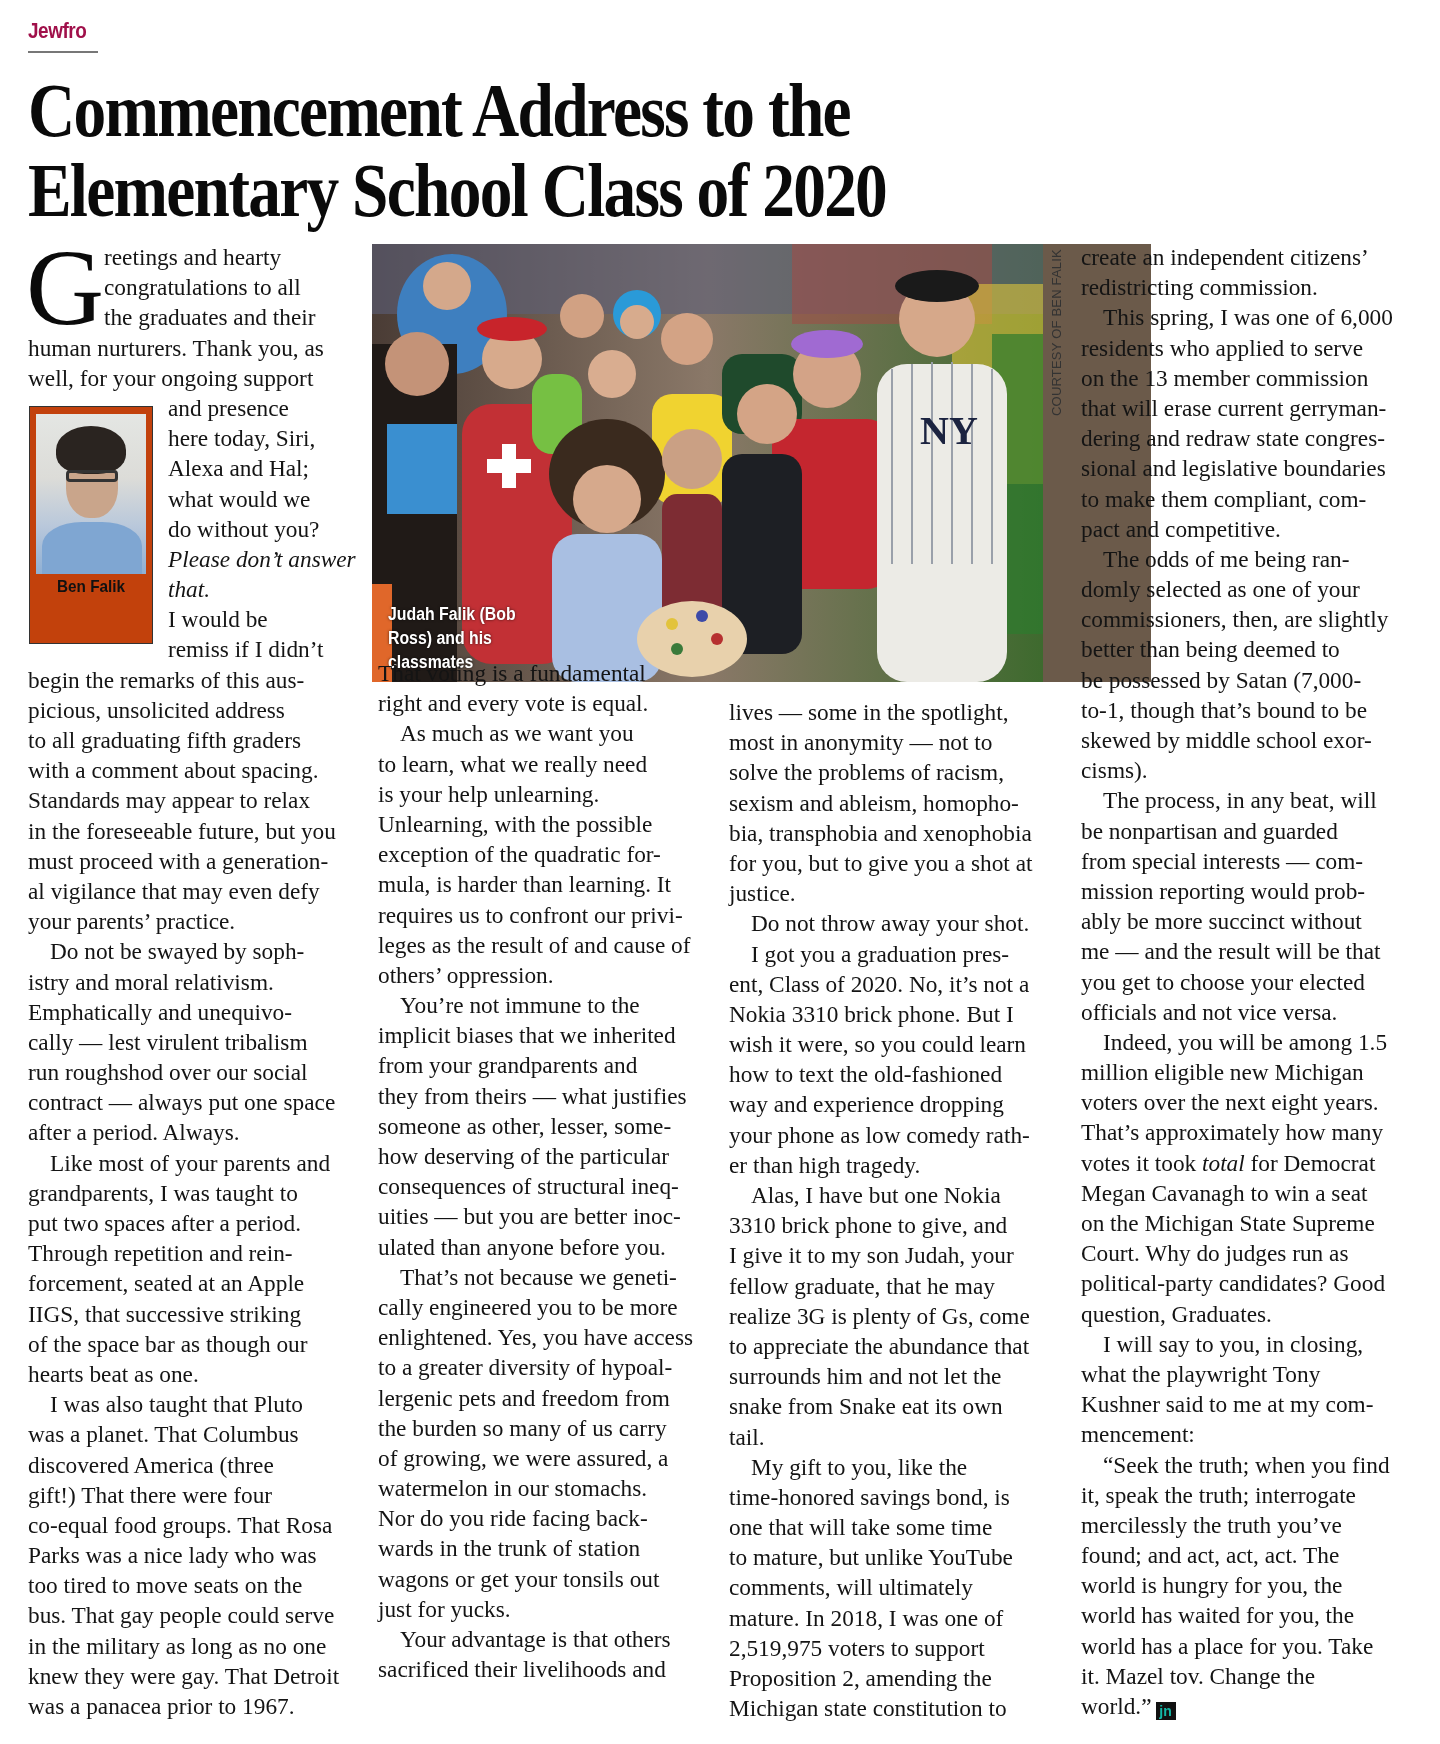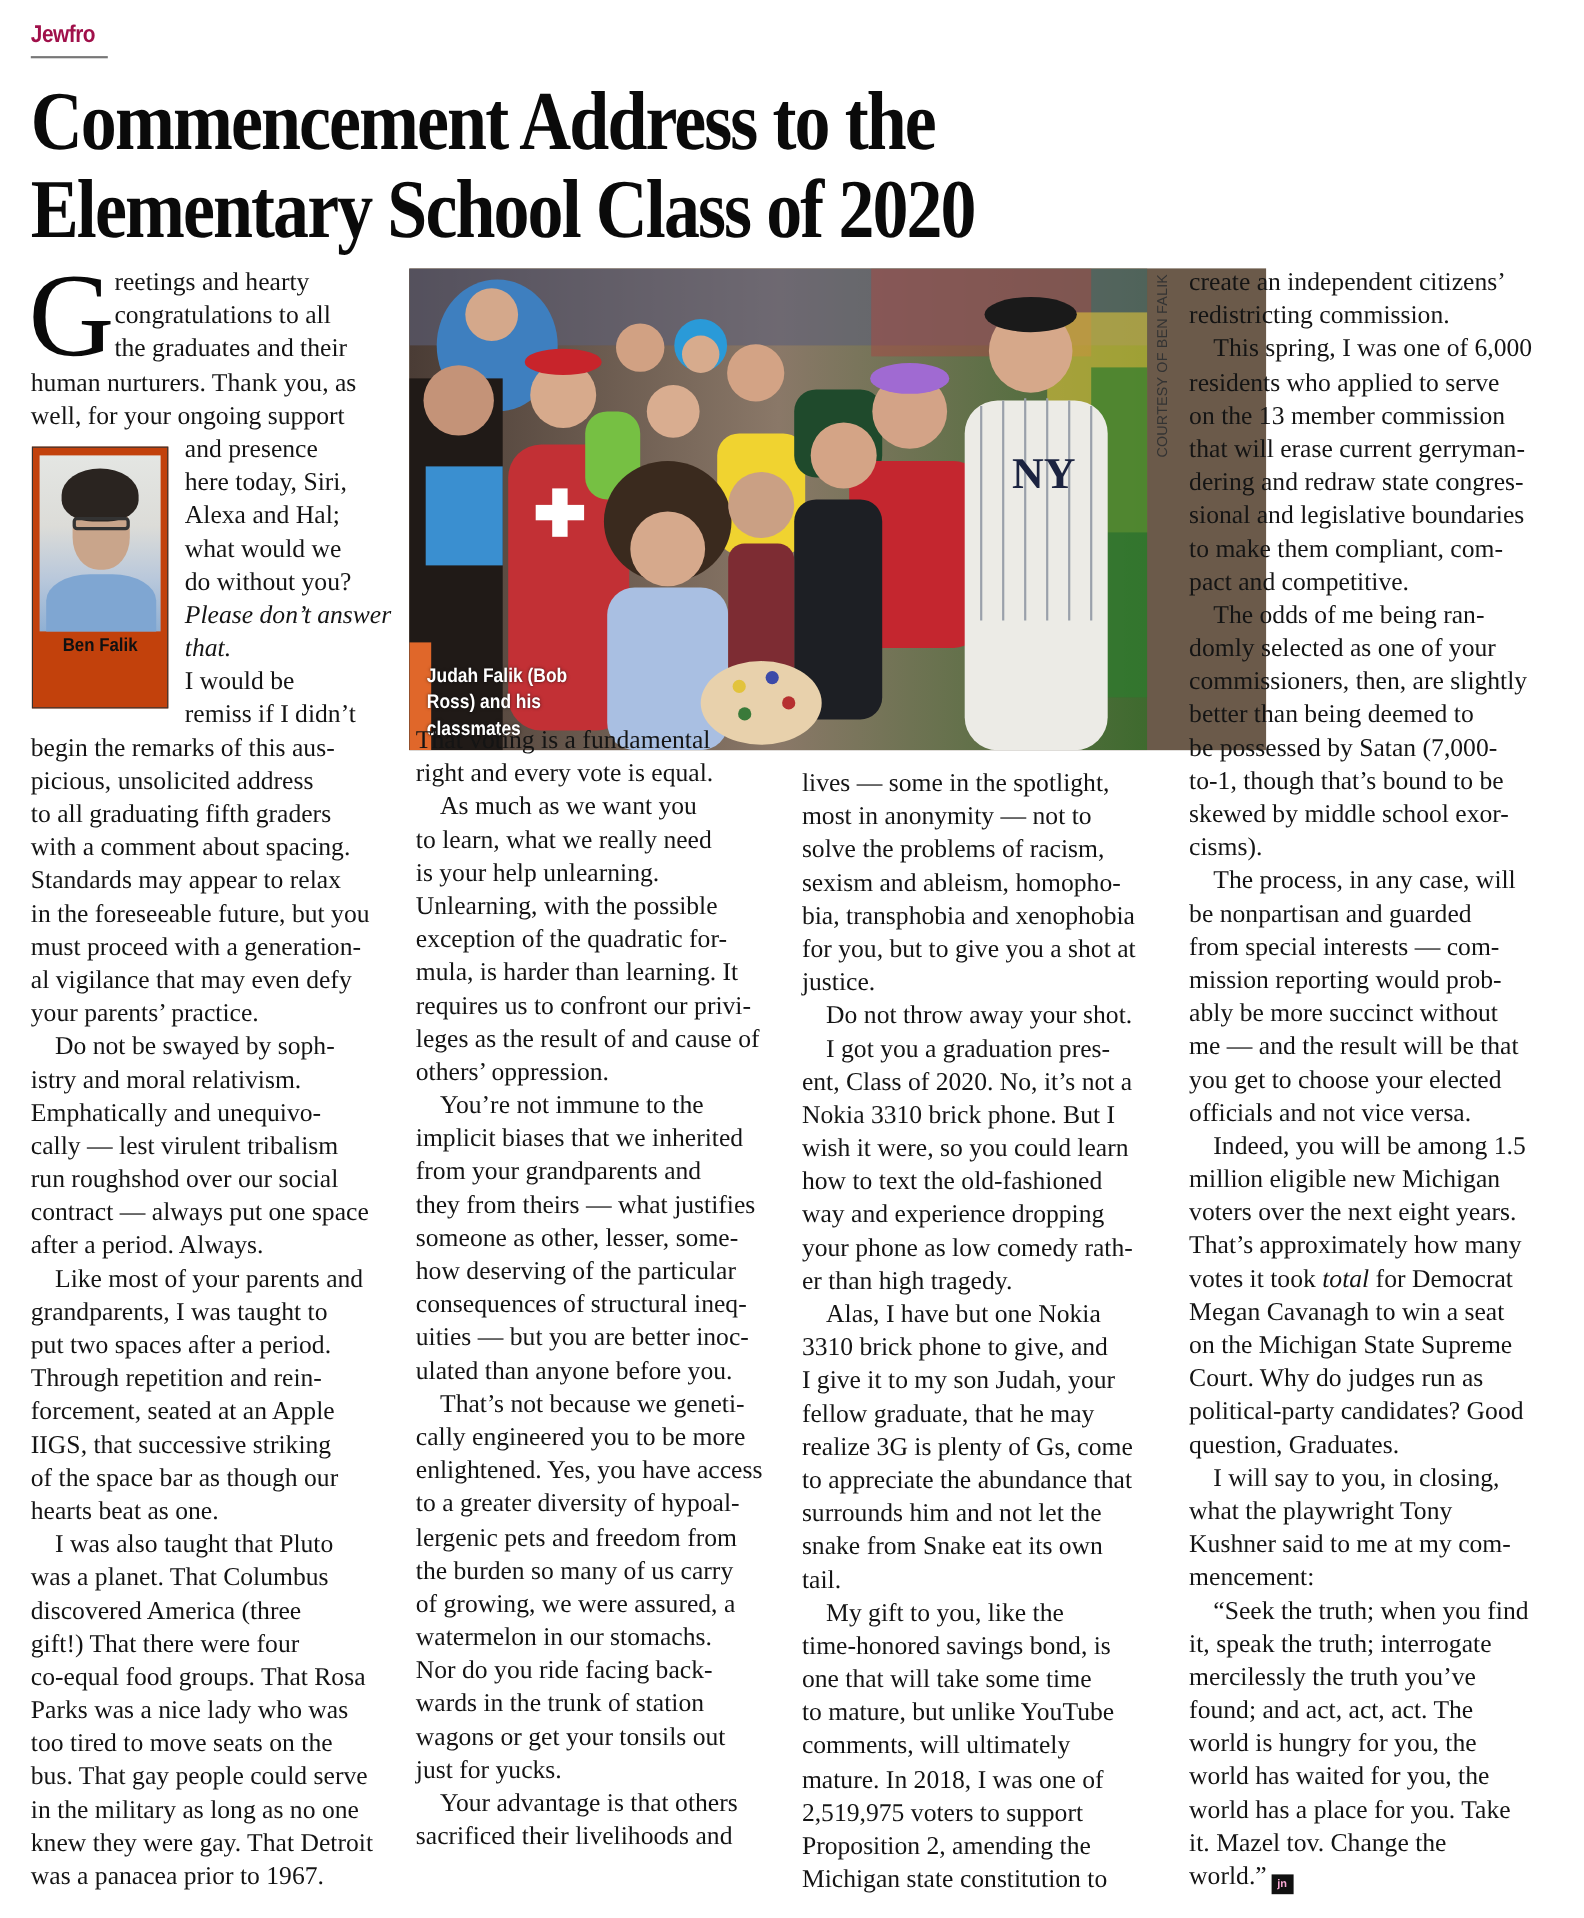--- a/index.html
+++ b/index.html
@@ -21,21 +21,21 @@
   .mug-photo { position: absolute; left: 6px; top: 7px; width: 110px; height: 160px; background: linear-gradient(180deg, #e4e6e3 0%, #dcdcd8 40%, #b9c8db 70%, #8fb0d4 100%); overflow: hidden; }
   .mug-hair { position: absolute; left: 20px; top: 12px; width: 70px; height: 48px; border-radius: 50% 50% 40% 40%; background: #2a2420; }
   .mug-face { position: absolute; left: 30px; top: 38px; width: 52px; height: 66px; border-radius: 45%; background: #c9a58b; }
   .mug-glasses { position: absolute; left: 30px; top: 56px; width: 52px; height: 12px; border: 3px solid #333; border-radius: 4px; box-sizing: border-box; }
   .mug-shirt { position: absolute; left: 6px; top: 108px; width: 100px; height: 60px; border-radius: 40% 40% 0 0; background: #7fa6d2; }
   .mug-name { position: absolute; left: 0; top: 170px; width: 100%; text-align: center; font-family: "Liberation Sans", sans-serif; font-weight: bold; font-size: 17px; transform: scaleX(0.9); color: #111; }
   .photo { position: absolute; left: 372px; top: 244px; width: 779px; height: 438px; overflow: hidden; background: #6b5a4a; }
   .photo svg { display: block; }
   .photo-caption { position: absolute; left: 16px; bottom: 8px; font-family: "Liberation Sans", sans-serif; font-weight: bold; font-size: 18px; line-height: 24px; color: #ffffff; text-shadow: 0 0 3px rgba(0,0,0,0.7); transform: scaleX(0.88); transform-origin: left; white-space: nowrap; }
   .credit { position: absolute; left: 1049px; top: 416px; font-family: "Liberation Sans", sans-serif; font-size: 13px; color: #333; transform: rotate(-90deg); transform-origin: left top; white-space: nowrap; letter-spacing: 0.2px; }
-  .endmark { display: inline-block; width: 20px; height: 18px; background: #111; color: #f9a8d4; font-family: "Liberation Sans", sans-serif; font-weight: bold; font-size: 10px; line-height: 18px; text-align: center; vertical-align: -2px; margin-left: 4px; }
+  .endmark { display: inline-block; width: 20px; height: 18px; background: #111; color: #14b8a6; font-family: "Liberation Sans", sans-serif; font-weight: bold; font-size: 14px; line-height: 18px; text-align: center; vertical-align: -2px; margin-left: 4px; }
   em { }
 </style>
 </head>
 <body>
 
 <div class="kicker">Jewfro</div>
 <div class="kicker-rule"></div>
 
 <h1 class="headline">
   <span>Commencement Address to the</span><br>
@@ -277,21 +277,21 @@
       <span class="ln">to make them compliant, com-</span>
       <span class="ln">pact and competitive.</span>
       <span class="ln ind">The odds of me being ran-</span>
       <span class="ln">domly selected as one of your</span>
       <span class="ln">commissioners, then, are slightly</span>
       <span class="ln">better than being deemed to</span>
       <span class="ln">be possessed by Satan (7,000-</span>
       <span class="ln">to-1, though that’s bound to be</span>
       <span class="ln">skewed by middle school exor-</span>
       <span class="ln">cisms).</span>
-      <span class="ln ind">The process, in any case, will</span>
+      <span class="ln ind">The process, in any beat, will</span>
       <span class="ln">be nonpartisan and guarded</span>
       <span class="ln">from special interests — com-</span>
       <span class="ln">mission reporting would prob-</span>
       <span class="ln">ably be more succinct without</span>
       <span class="ln">me — and the result will be that</span>
       <span class="ln">you get to choose your elected</span>
       <span class="ln">officials and not vice versa.</span>
       <span class="ln ind">Indeed, you will be among 1.5</span>
       <span class="ln">million eligible new Michigan</span>
       <span class="ln">voters over the next eight years.</span>

